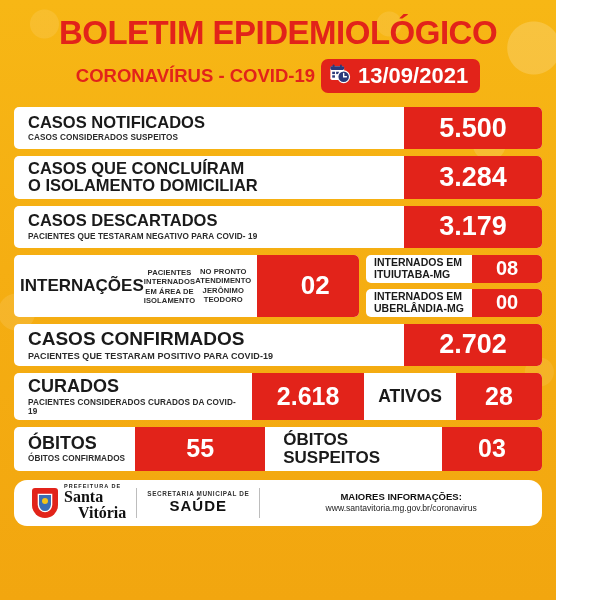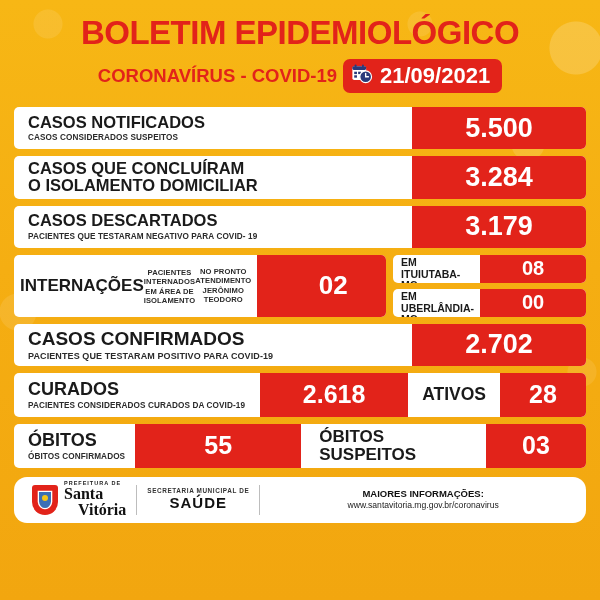--- a/index.html
+++ b/index.html
@@ -4,21 +4,21 @@
 <style>
   html,body{margin:0;padding:0;}
   body{
     width:600px;height:600px;
     background:#ffffff;
     font-family:"Liberation Sans", sans-serif;
     overflow:hidden;
   }
   .poster{
     position:relative;
-    width:600px;height:600px;
+    width:556px;height:600px;
     background:#F5B21B;
     background-image:
       radial-gradient(circle at 96% 8%, rgba(255,255,255,0.18) 0 26px, transparent 27px),
       radial-gradient(circle at 88% 24%, rgba(255,255,255,0.13) 0 16px, transparent 17px),
       radial-gradient(circle at 70% 4%, rgba(255,255,255,0.10) 0 12px, transparent 13px),
       radial-gradient(circle at 8% 4%, rgba(255,255,255,0.10) 0 14px, transparent 15px),
       radial-gradient(circle at 3% 52%, rgba(255,255,255,0.10) 0 18px, transparent 19px),
       radial-gradient(circle at 97% 62%, rgba(255,255,255,0.09) 0 14px, transparent 15px),
       linear-gradient(180deg,#F7B715 0%, #F5AE12 45%, #F2A60F 100%);
     box-sizing:border-box;
@@ -108,21 +108,21 @@
   .val{
     flex:0 0 auto;
     min-width:118px;
     background:#E2231A;
     color:#ffffff;
     font-size:27px;
     font-weight:bold;
     display:flex;
     align-items:center;
     justify-content:center;
-    padding:0 28px;
+    padding:0 10px;
   }
 
   
   .intern-row{
     display:flex;
     gap:7px;
     margin-bottom:7px;
   }
   .intern-left{
     flex:1 1 auto;
@@ -281,21 +281,21 @@
             <rect x="1.5" y="3.5" width="15" height="4" rx="1.5" fill="#2B3A7A"></rect>
             <rect x="4" y="1.5" width="2" height="4" rx="1" fill="#2B3A7A"></rect>
             <rect x="12" y="1.5" width="2" height="4" rx="1" fill="#2B3A7A"></rect>
             <rect x="3.5" y="9.5" width="3" height="2.6" fill="#2B3A7A"></rect>
             <rect x="7.8" y="9.5" width="3" height="2.6" fill="#2B3A7A"></rect>
             <rect x="3.5" y="13.4" width="3" height="2.6" fill="#2B3A7A"></rect>
             <circle cx="16" cy="15" r="6.4" fill="#2B3A7A" stroke="#ffffff" stroke-width="1.3"></circle>
             <path d="M16 11.4 V15 h3" stroke="#ffffff" stroke-width="1.5" fill="none" stroke-linecap="round"></path>
           </svg>
         </span>
-        <span class="date">21/09/2021</span>
+        <span class="date">13/09/2021</span>
       </div>
     </div>
   </div>
 
   <div class="rows">
 
     <div class="bar">
       <div class="labels">
         <div class="lbl">CASOS NOTIFICADOS</div>
         <div class="sub">CASOS CONSIDERADOS SUSPEITOS</div>

